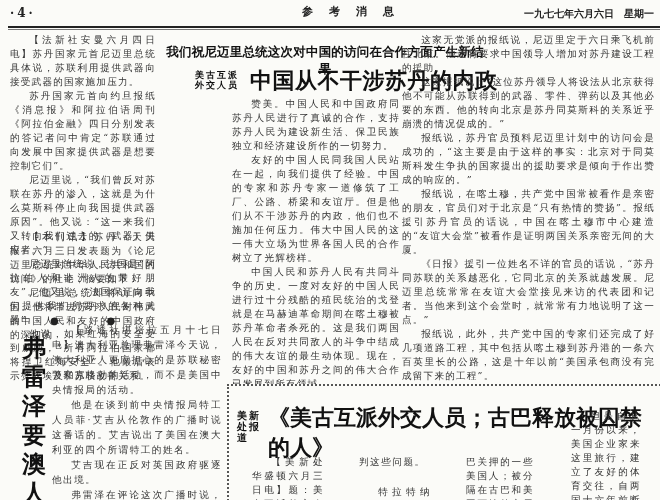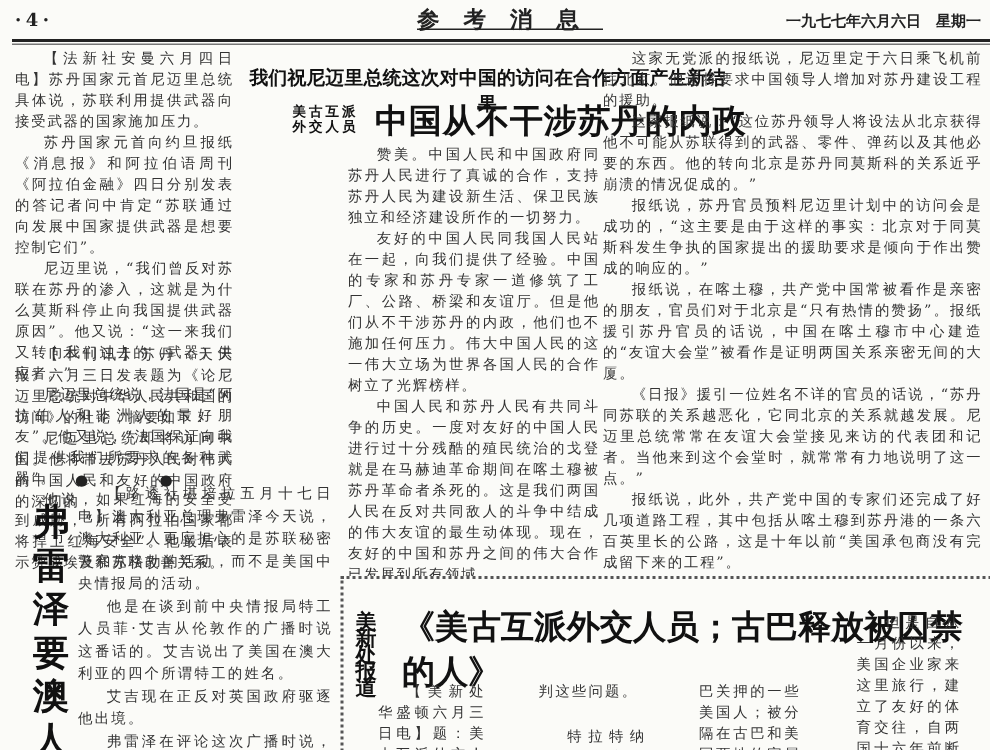--- a/index.html
+++ b/index.html
@@ -1,37 +1,37 @@
 <!DOCTYPE html>
 <html><head>
 <meta charset="utf-8">
 <style>
   html, body { margin:0; padding:0; background:#ffffff; }
   body { width:660px; height:500px; overflow:hidden; position:relative; font-family:"DejaVu Serif", serif; color:#222; }
   .page { position:absolute; left:0; top:0; width:660px; height:500px; background:#fbfbf8; }
   .mast { position:absolute; left:0; top:0; width:660px; height:26px; }
   .mast .pg { position:absolute; left:10px; top:6px; font-size:12px; font-weight:bold; letter-spacing:3px; }
-  .mast .name { position:absolute; left:270px; top:4px; width:140px; font-size:15px; font-weight:bold; letter-spacing:16px; text-align:center;text-decoration:underline; }
+  .mast .name { position:absolute; left:270px; top:4px; width:140px; font-size:11px; font-weight:bold; letter-spacing:16px; text-align:right; }
   .mast .date { position:absolute; right:6px; top:7px; font-size:10px; font-weight:bold; }
   .rule { position:absolute; left:8px; width:652px; height:2px; top:26px; background:#222; }
   .rule2 { position:absolute; left:8px; width:652px; height:1px; top:29px; background:#777; }
   .col { position:absolute; font-size:9.6px; line-height:14px; letter-spacing:1.2px; color:#333; text-align:justify; }
   .col p { margin:0; text-indent:2em; }
   .col1 { left:10px; top:33px; width:146px; }
   .col2 { left:157px; top:97px; width:72px; }
   .col3 { left:232px; top:97px; width:168px; }
   .col5 { left:490px; top:33px; width:165px; }
   .head-main { position:absolute; left:160px; top:44px; width:330px; text-align:center; font-family:"DejaVu Sans", sans-serif; font-weight:bold; font-size:12.5px; color:#111; letter-spacing:0.2px; }
   .kicker { position:absolute; left:195px; top:70px; width:45px; font-family:"DejaVu Sans", sans-serif; font-weight:bold; font-size:9px; line-height:10px; color:#111; letter-spacing:2px; }
   .head-big { position:absolute; left:250px; top:66px; font-family:"DejaVu Sans", sans-serif; font-weight:bold; font-size:22px; color:#111; letter-spacing:0.5px;text-align:right; }
   .vert-head { position:absolute; left:22px; top:334px; width:24px; font-family:"DejaVu Sans", sans-serif; font-weight:bold; font-size:24px; line-height:29px; color:#111; }
   .vcol { position:absolute; left:52px; top:322px; width:170px; font-size:9.6px; line-height:15px; letter-spacing:1.5px; color:#333; text-align:justify; }
   .vcol p { margin:0; text-indent:2em; }
   .box { position:absolute; left:227px; top:384px; width:440px; height:130px; border-top:2px dotted #555; border-left:2px dotted #555; }
-  .box-kicker { position:absolute; left:237px; top:410px; width:30px; font-weight:bold; font-size:14px; line-height:11px; color:#111; letter-spacing:2px; }
+  .box-kicker { position:absolute; left:237px; top:410px; width:30px; font-weight:bold; font-size:10px; line-height:11px; color:#111; letter-spacing:2px; }
   .box-head { position:absolute; left:268px; top:403px; font-family:"DejaVu Sans", sans-serif; font-weight:bold; font-size:22px; color:#111; }
   .bcol { position:absolute; font-size:9.6px; line-height:14px; letter-spacing:1.5px; color:#333; text-align:justify; }
   .bcol p { margin:16px; text-indent:2em; }
   .bcol1 { left:236px; top:439px; width:104px; }
   .bcol2 { left:343px; top:439px; width:104px; }
   .bcol3 { left:450px; top:439px; width:100px; }
   .bcol4 { left:555px; top:393px; width:102px; }
   .dots { position:absolute; font-size:10px; color:#222; }
 </style>
 </head>

